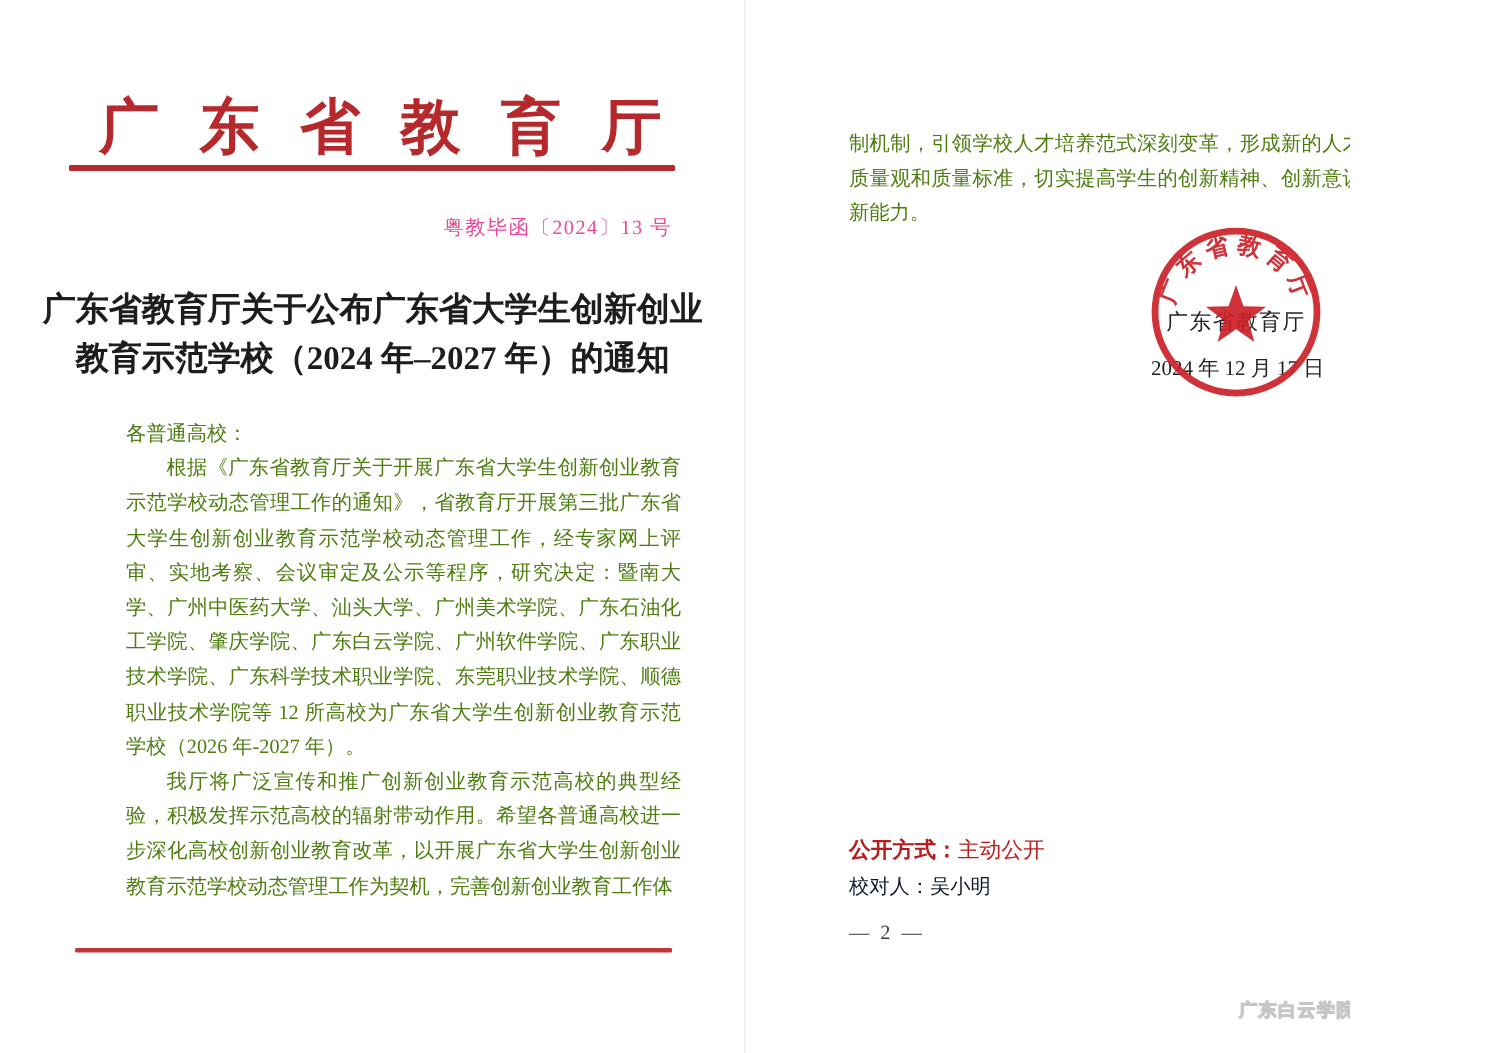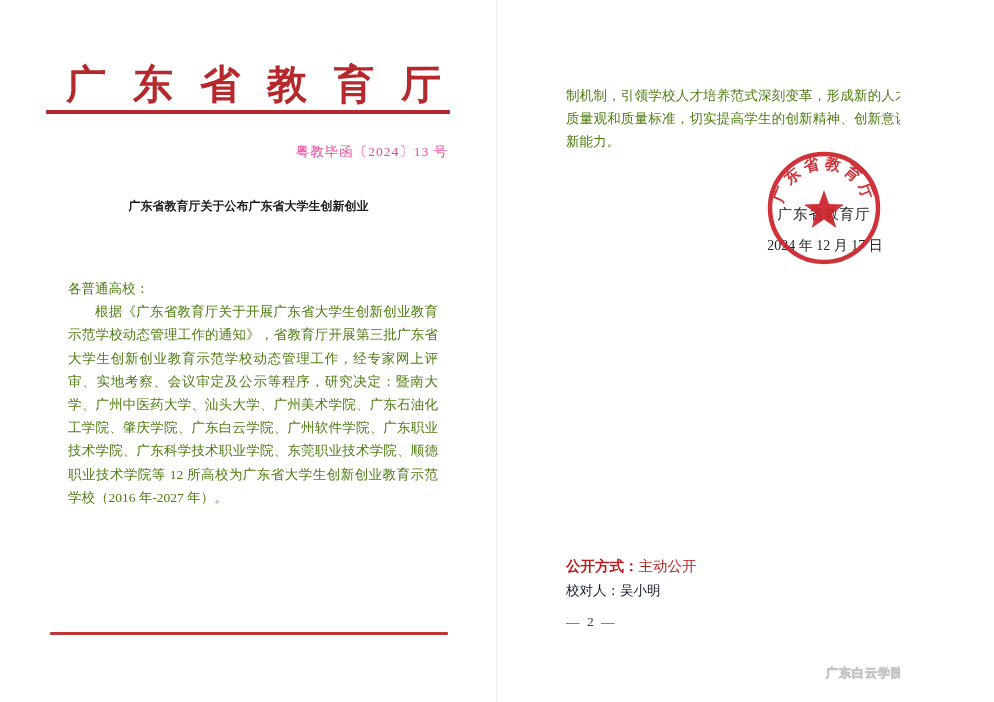--- a/index.html
+++ b/index.html
@@ -45,33 +45,33 @@
     font-size: 13.5px;
     color: #ec4899;
     letter-spacing: 1px;
   }
   .doc-title {
     position: absolute;
     left: 0; top: 190px;
     width: 497px;
     text-align: center;
     font-weight: bold;
-    font-size: 12px;
+    font-size: 22px;
     line-height: 32.5px;
     color: #1d1d1d;
   }
   .body-text {
     position: absolute;
     width: 370px;
     font-size: 13.5px;
     line-height: 23.2px;
     text-align: justify;
     color: #4d7c0f;
   }
-  .body-left { left: 68px; top: 277px; }
+  .body-left { left: 84px; top: 277px; }
   .body-right { left: 566px; top: 84px; }
   .body-text p { text-indent: 2em; margin: 0; }
   .red-rule-bottom {
     position: absolute;
     left: 50px; top: 632px;
     width: 398px; height: 3px;
     background: #c03538;
     border-radius: 1px;
   }
   
@@ -155,25 +155,27 @@
 
   <div>
     <div class="agency-header">广东省教育厅</div>
 
     <div class="red-rule-top"></div>
 
     <div class="doc-number">粤教毕函〔2024〕13 号</div>
 
     <div class="doc-title">
       <div>广东省教育厅关于公布广东省大学生创新创业</div>
+      <div>教育示范学校（2024 年–2027 年）的通知</div>
     </div>
 
     <div class="body-text body-left">
       <div>各普通高校：</div>
-      <p>根据《广东省教育厅关于开展广东省大学生创新创业教育示范学校动态管理工作的通知》，省教育厅开展第三批广东省大学生创新创业教育示范学校动态管理工作，经专家网上评审、实地考察、会议审定及公示等程序，研究决定：暨南大学、广州中医药大学、汕头大学、广州美术学院、广东石油化工学院、肇庆学院、广东白云学院、广州软件学院、广东职业技术学院、广东科学技术职业学院、东莞职业技术学院、顺德职业技术学院等 12 所高校为广东省大学生创新创业教育示范学校（2016 年-2027 年）。</p>
+      <p>根据《广东省教育厅关于开展广东省大学生创新创业教育示范学校动态管理工作的通知》，省教育厅开展第三批广东省大学生创新创业教育示范学校动态管理工作，经专家网上评审、实地考察、会议审定及公示等程序，研究决定：暨南大学、广州中医药大学、汕头大学、广州美术学院、广东石油化工学院、肇庆学院、广东白云学院、广州软件学院、广东职业技术学院、广东科学技术职业学院、东莞职业技术学院、顺德职业技术学院等 12 所高校为广东省大学生创新创业教育示范学校（2026 年-2027 年）。</p>
+      <p>我厅将广泛宣传和推广创新创业教育示范高校的典型经验，积极发挥示范高校的辐射带动作用。希望各普通高校进一步深化高校创新创业教育改革，以开展广东省大学生创新创业教育示范学校动态管理工作为契机，完善创新创业教育工作体</p>
     </div>
 
     <div class="red-rule-bottom"></div>
   </div>
 
   <div class="page-divider"></div>
 
   <div>
     <div class="body-text body-right">
       <div>制机制，引领学校人才培养范式深刻变革，形成新的人才培养质量观和质量标准，切实提高学生的创新精神、创新意识和创新能力。</div>

